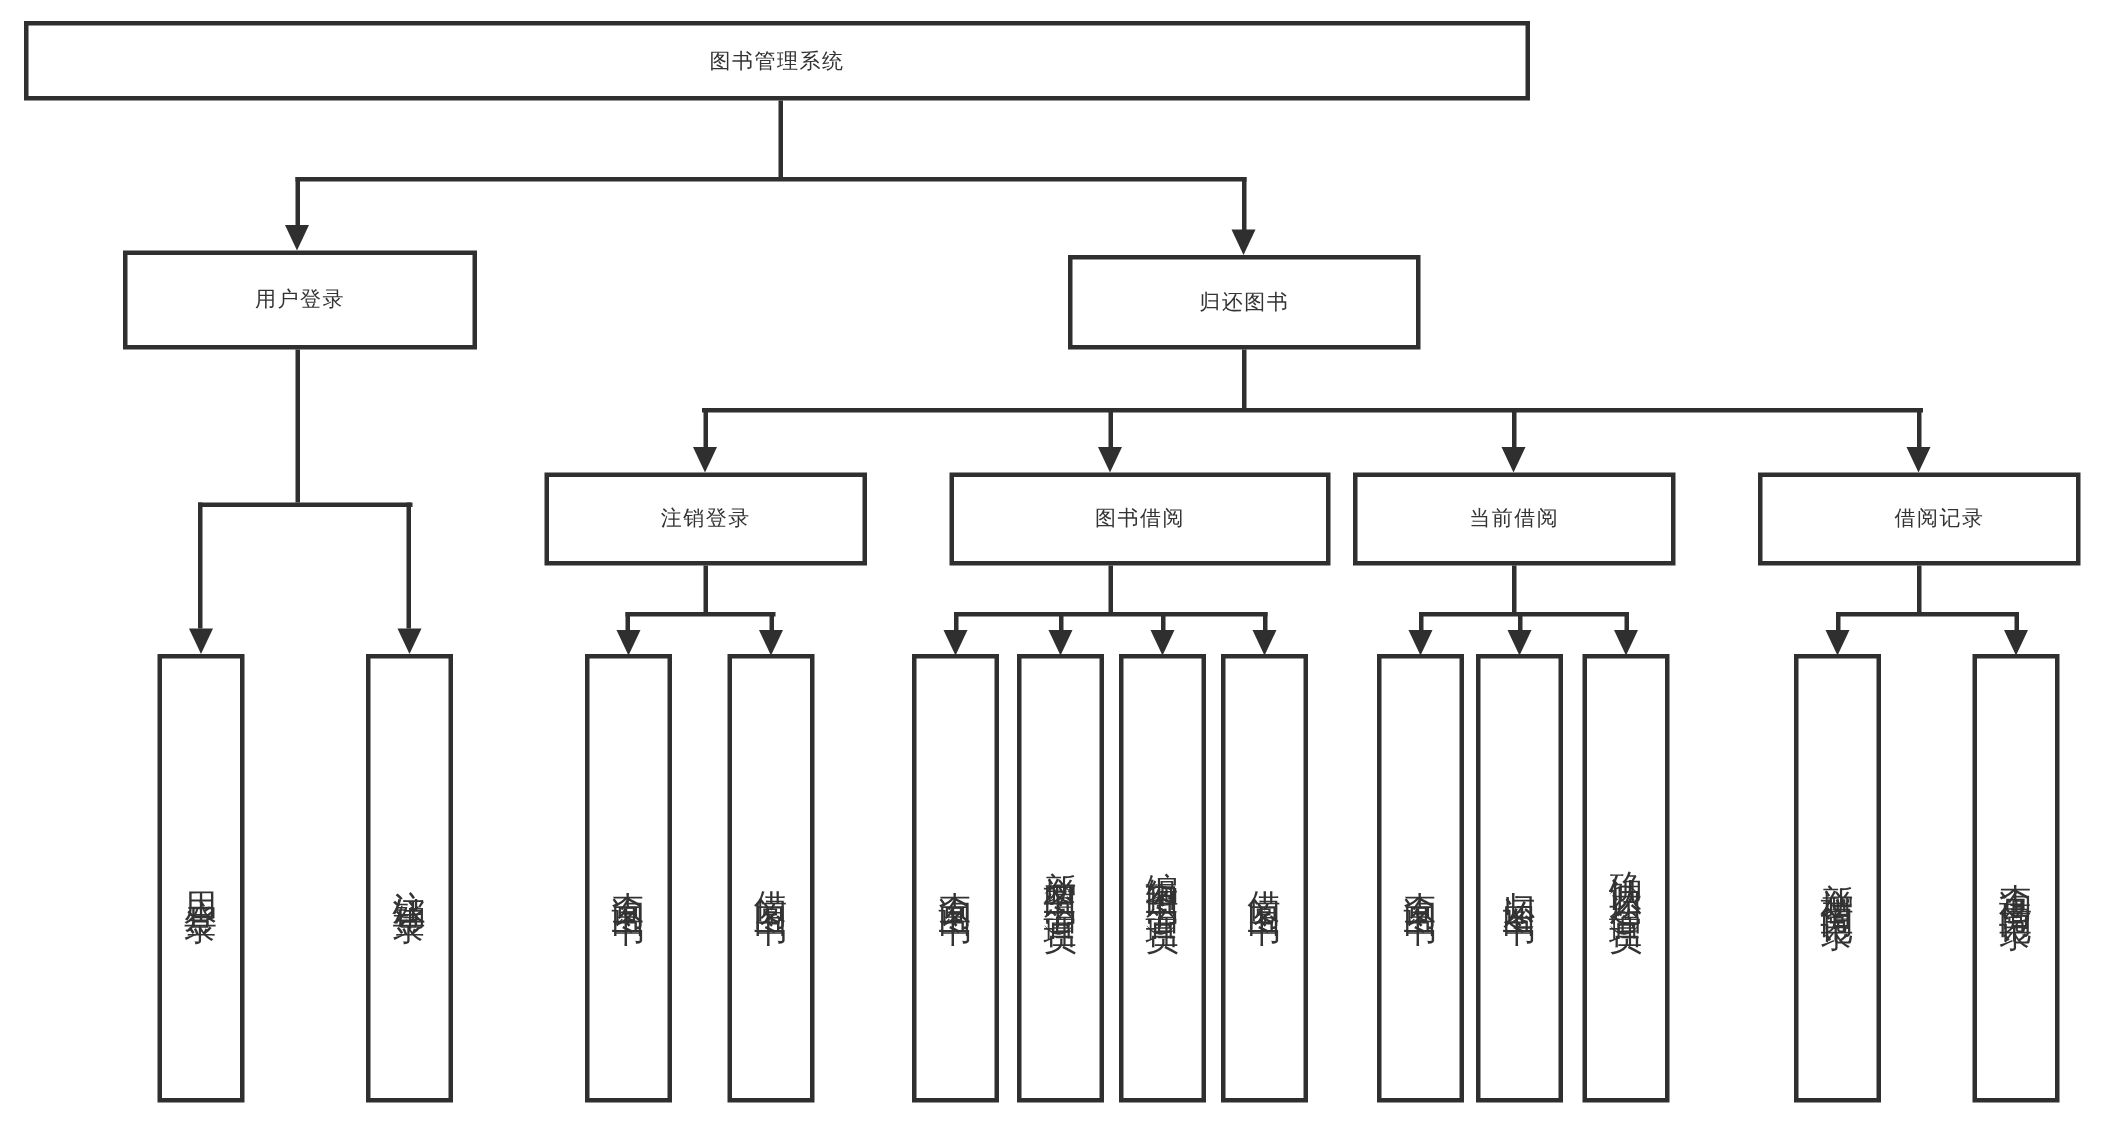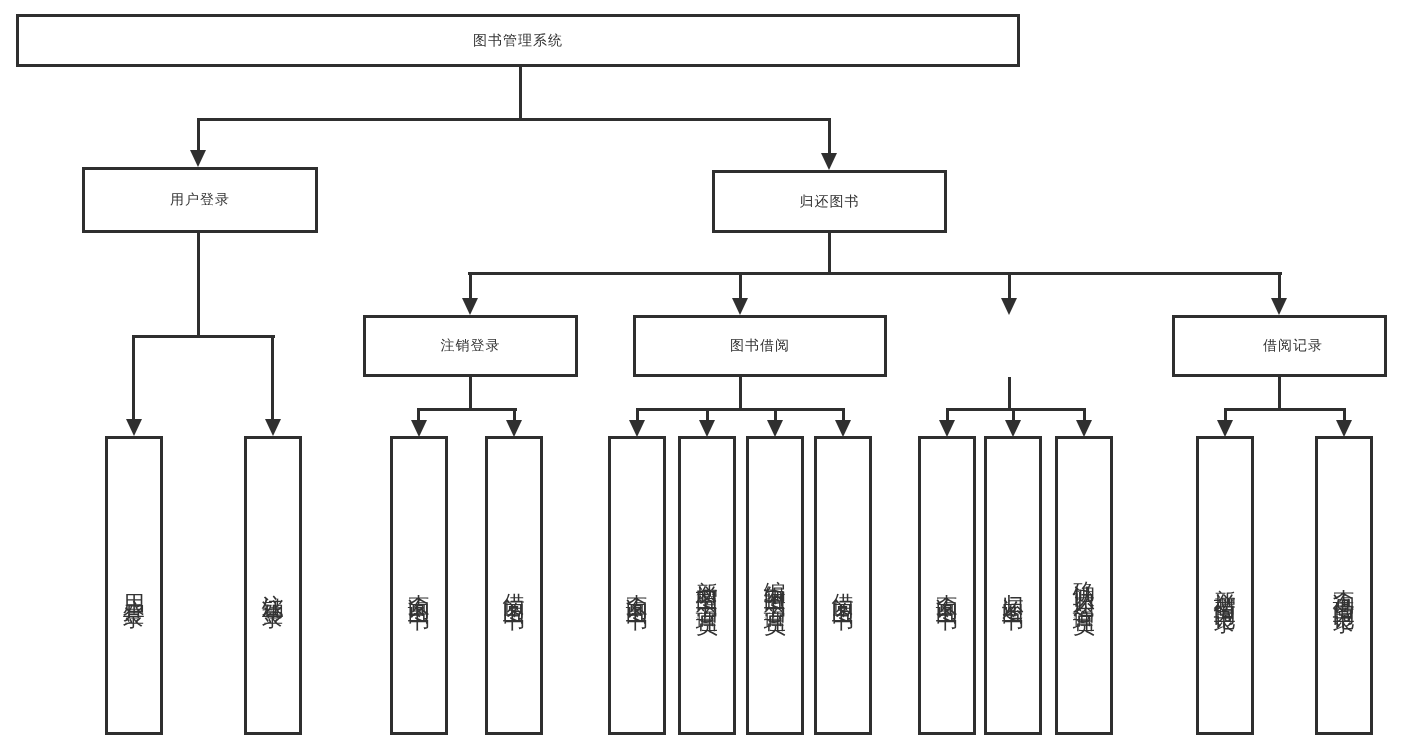--- a/index.html
+++ b/index.html
@@ -66,20 +66,23 @@
   <div class="line" style="left:1008px; top:272px; width:3px; height:26px;"></div>
   <div class="arrow" style="left:1001px; top:298px;"></div>
   <div class="line" style="left:1278px; top:272px; width:3px; height:26px;"></div>
   <div class="arrow" style="left:1271px; top:298px;"></div>
 
   <div class="box" style="left:363px; top:315px; width:215px; height:62px;">
     <span class="hlabel">注销登录</span>
   </div>
   <div class="box" style="left:633px; top:315px; width:254px; height:62px;">
     <span class="hlabel">图书借阅</span>
+  </div>
+  <div class="box" style="left:902px; top:315px; width:215px; height:62px;">
+    <span class="hlabel">当前借阅</span>
   </div>
   <div class="box" style="left:1172px; top:315px; width:215px; height:62px;padding-left:27px;">
     <span class="hlabel">借阅记录</span>
   </div>
 
   <div class="line" style="left:469px; top:377px; width:3px; height:31px;"></div>
   <div class="line" style="left:417px; top:408px; width:100px; height:3px;"></div>
   <div class="line" style="left:417px; top:408px; width:3px; height:12px;"></div>
   <div class="arrow" style="left:411px; top:420px;"></div>
   <div class="line" style="left:513px; top:408px; width:3px; height:12px;"></div>

